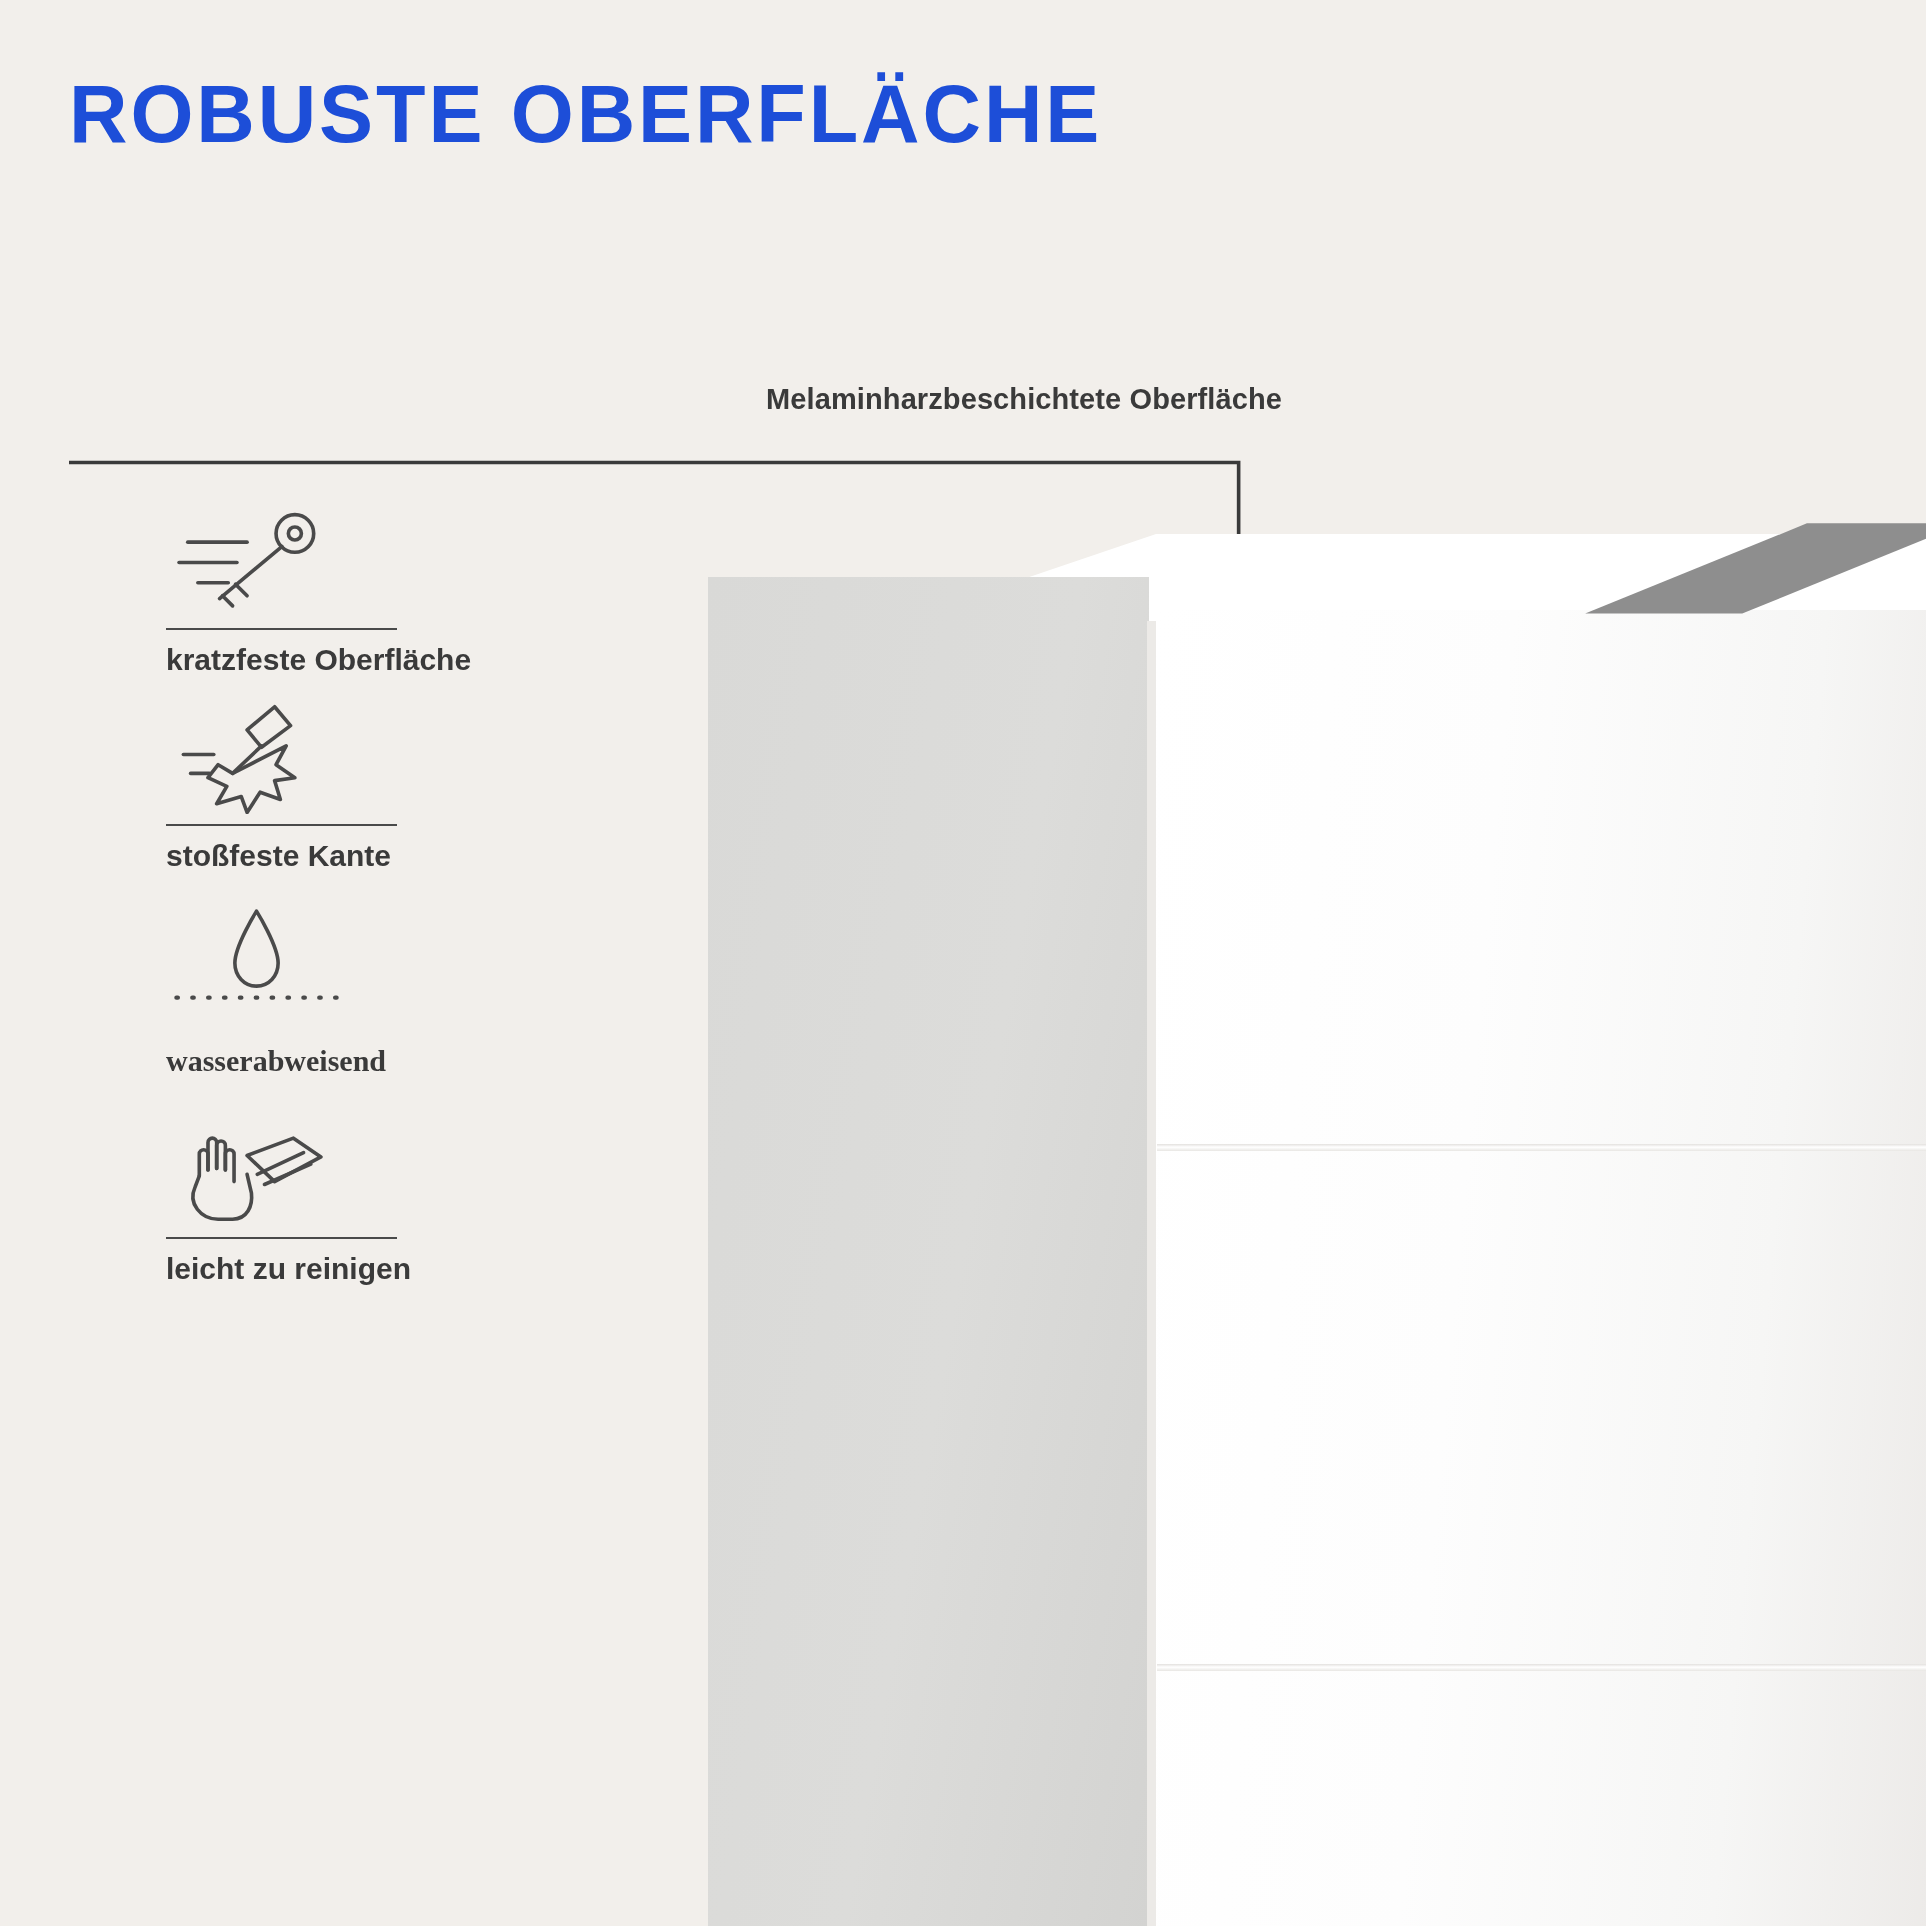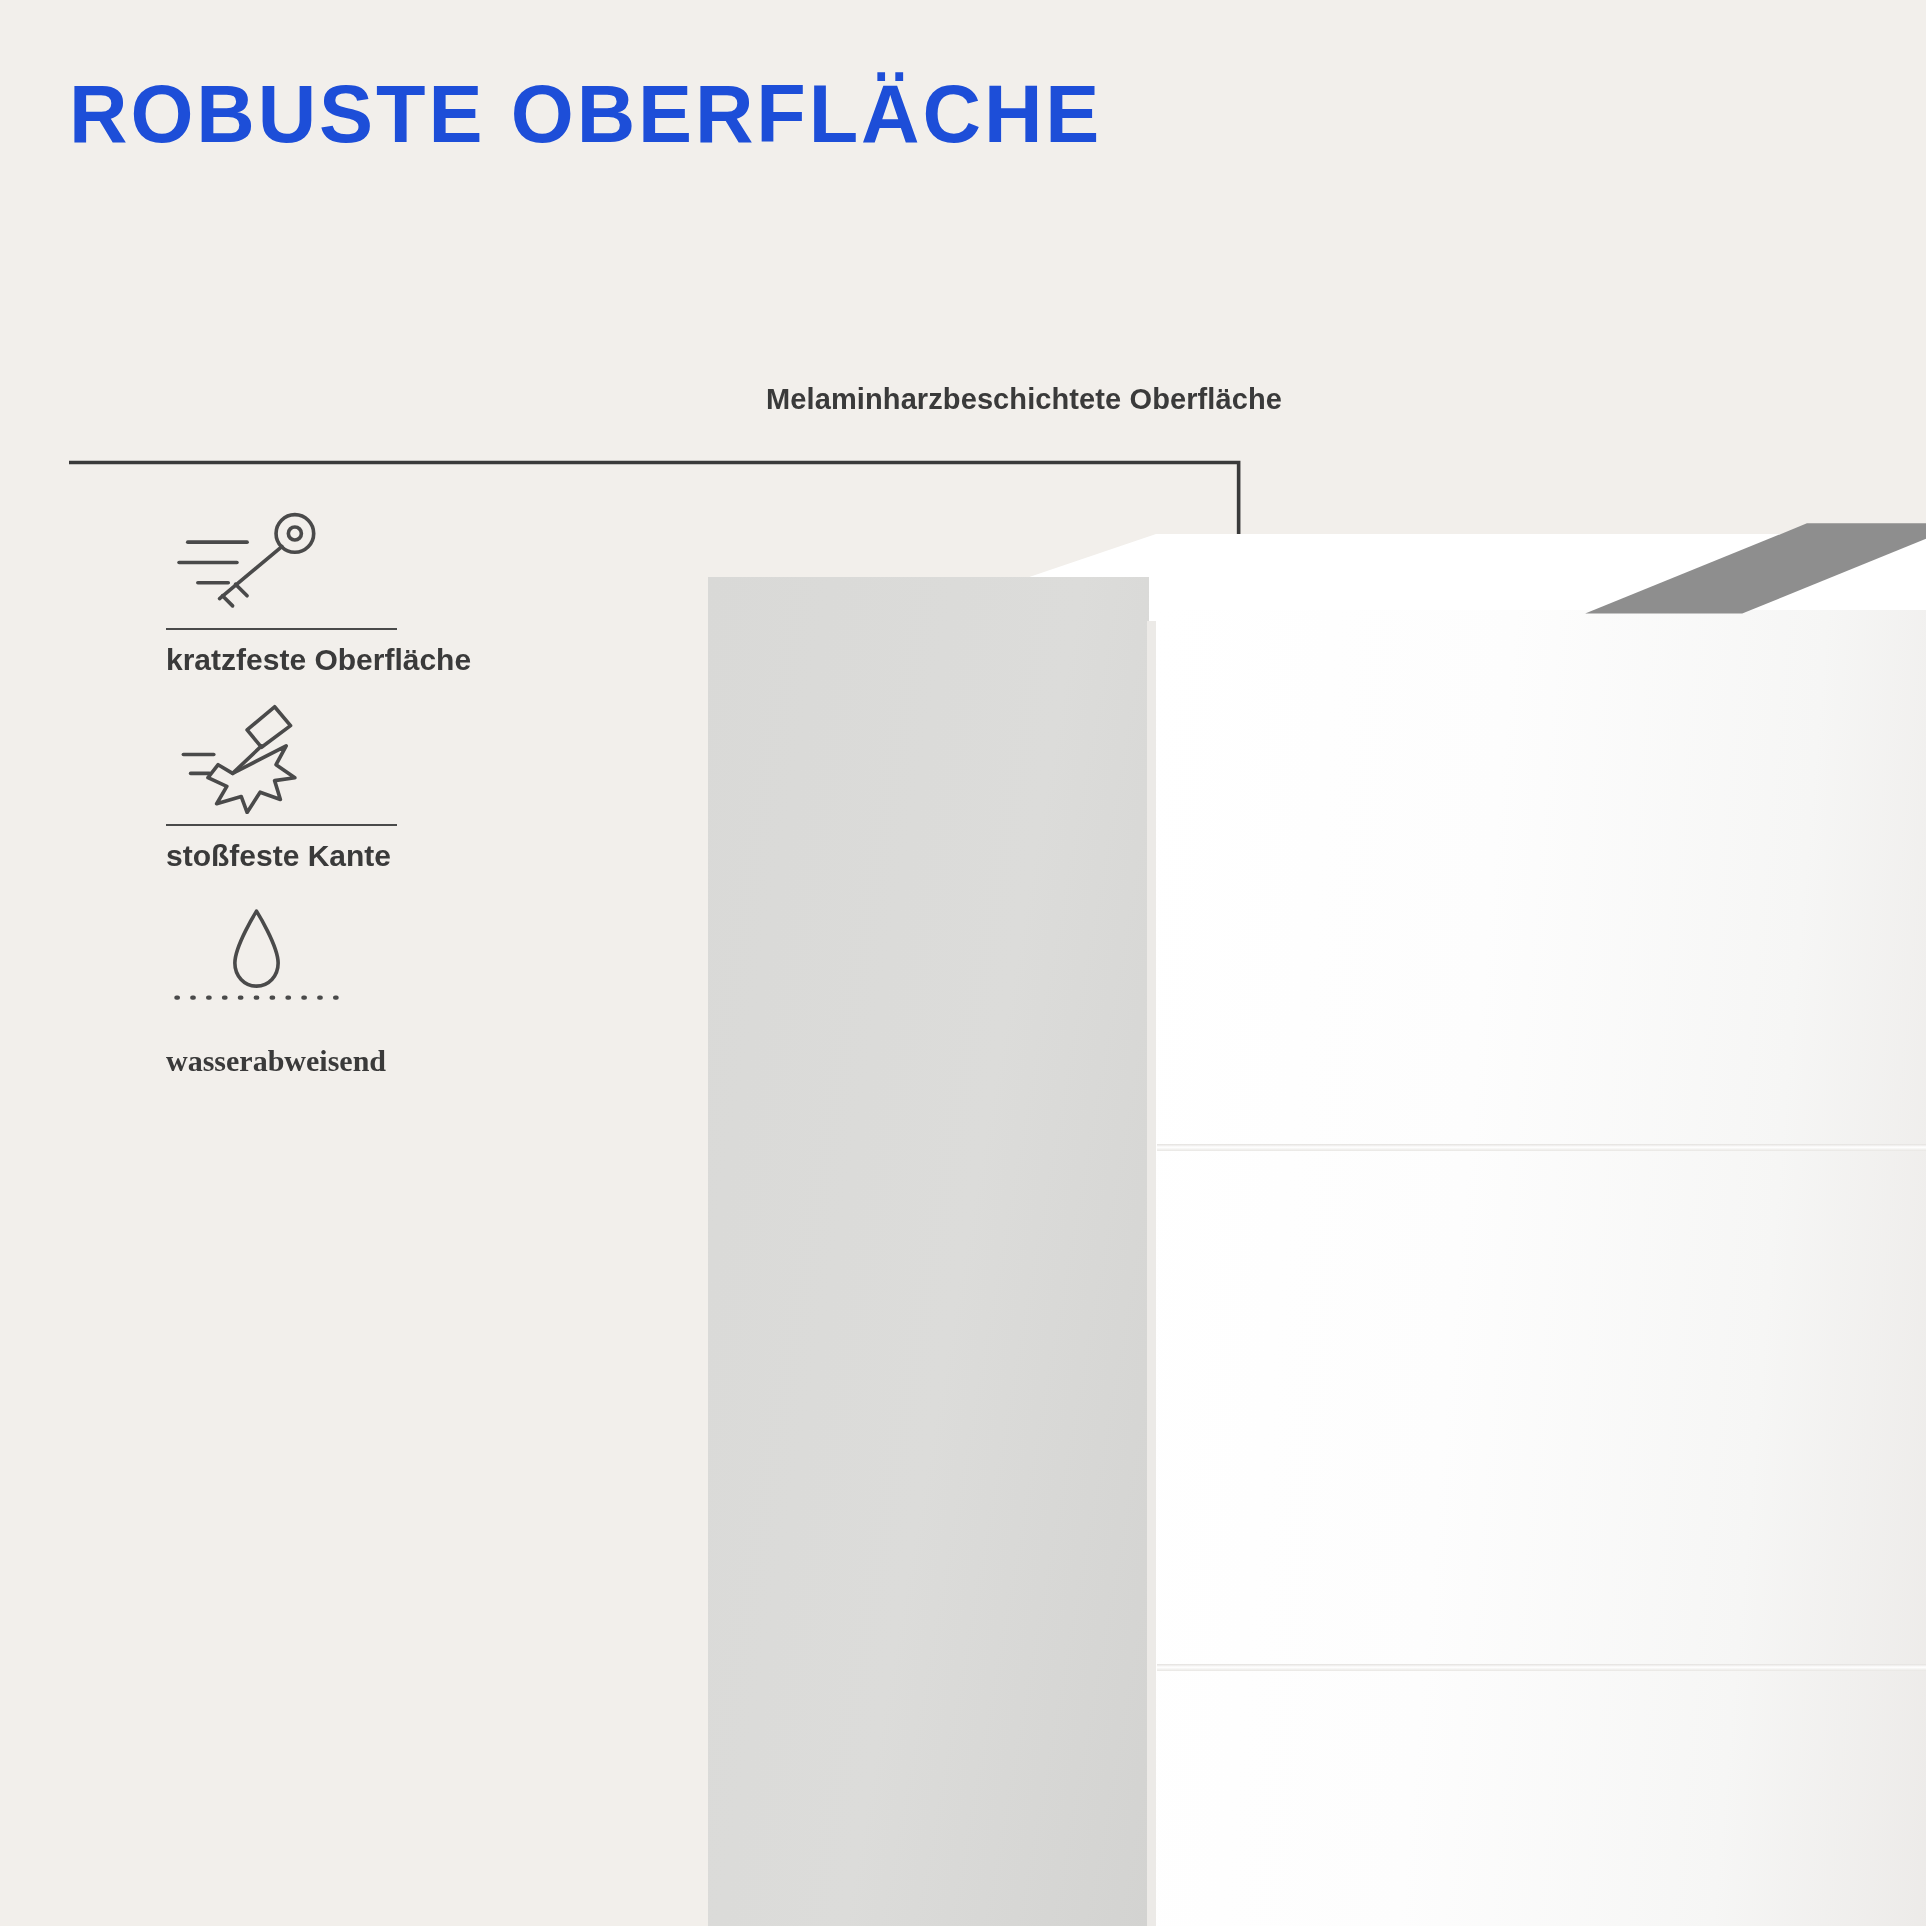--- a/index.html
+++ b/index.html
@@ -210,20 +210,36 @@
         <path d="M125 14 C125 14 95 62 95 86 C95 104 108 118 125 118 C142 118 155 104 155 86 C155 62 125 14 125 14 Z"></path>
         <g stroke-width="6" stroke-linecap="round" stroke-dasharray="2 20">
           <path d="M14 134 L236 134"></path>
         </g>
       </svg>
     </div>
     <div class="feature-rule" style="background:transparent;height:0;margin:0;"></div>
     <div class="feature-label" style="margin-top:29px;font-family:Liberation Serif, serif;">wasserabweisend</div>
   </div>
 
+  <div class="feature" style="margin-top:29px;">
+    <div class="feature-icon">
+      <svg width="181" height="116" viewBox="0 0 250 160" fill="none" stroke="#4a4a4a" stroke-width="5" stroke-linecap="round" stroke-linejoin="round">
+        <path d="M46 88 L46 58 C46 50 58 50 58 58 L58 80"></path>
+        <path d="M58 80 L58 42 C58 34 70 34 70 42 L70 78"></path>
+        <path d="M70 78 L70 46 C70 38 82 38 82 46 L82 80"></path>
+        <path d="M82 80 L82 58 C82 50 94 50 94 58 L94 96"></path>
+        <path d="M46 88 L40 104 C30 126 48 148 72 148 L92 148 C112 148 120 130 118 112 L112 86"></path>
+        <path d="M112 60 L176 36 L214 62 L150 96 Z"></path>
+        <path d="M126 86 L190 56"></path>
+        <path d="M136 100 L200 72"></path>
+      </svg>
+    </div>
+    <div class="feature-rule"></div>
+    <div class="feature-label">leicht zu reinigen</div>
+  </div>
 
 </div>
 
 <div class="product">
   <div class="cabinet-top"></div>
   <div class="cabinet-side"></div>
   <div class="cabinet-gap"></div>
   <div class="cabinet-front">
     <div class="drawer-line one" style="left:1.4px;top:534px;width:779px;"></div>
     <div class="drawer-line two" style="left:1.4px;top:1054px;width:779px;"></div>

